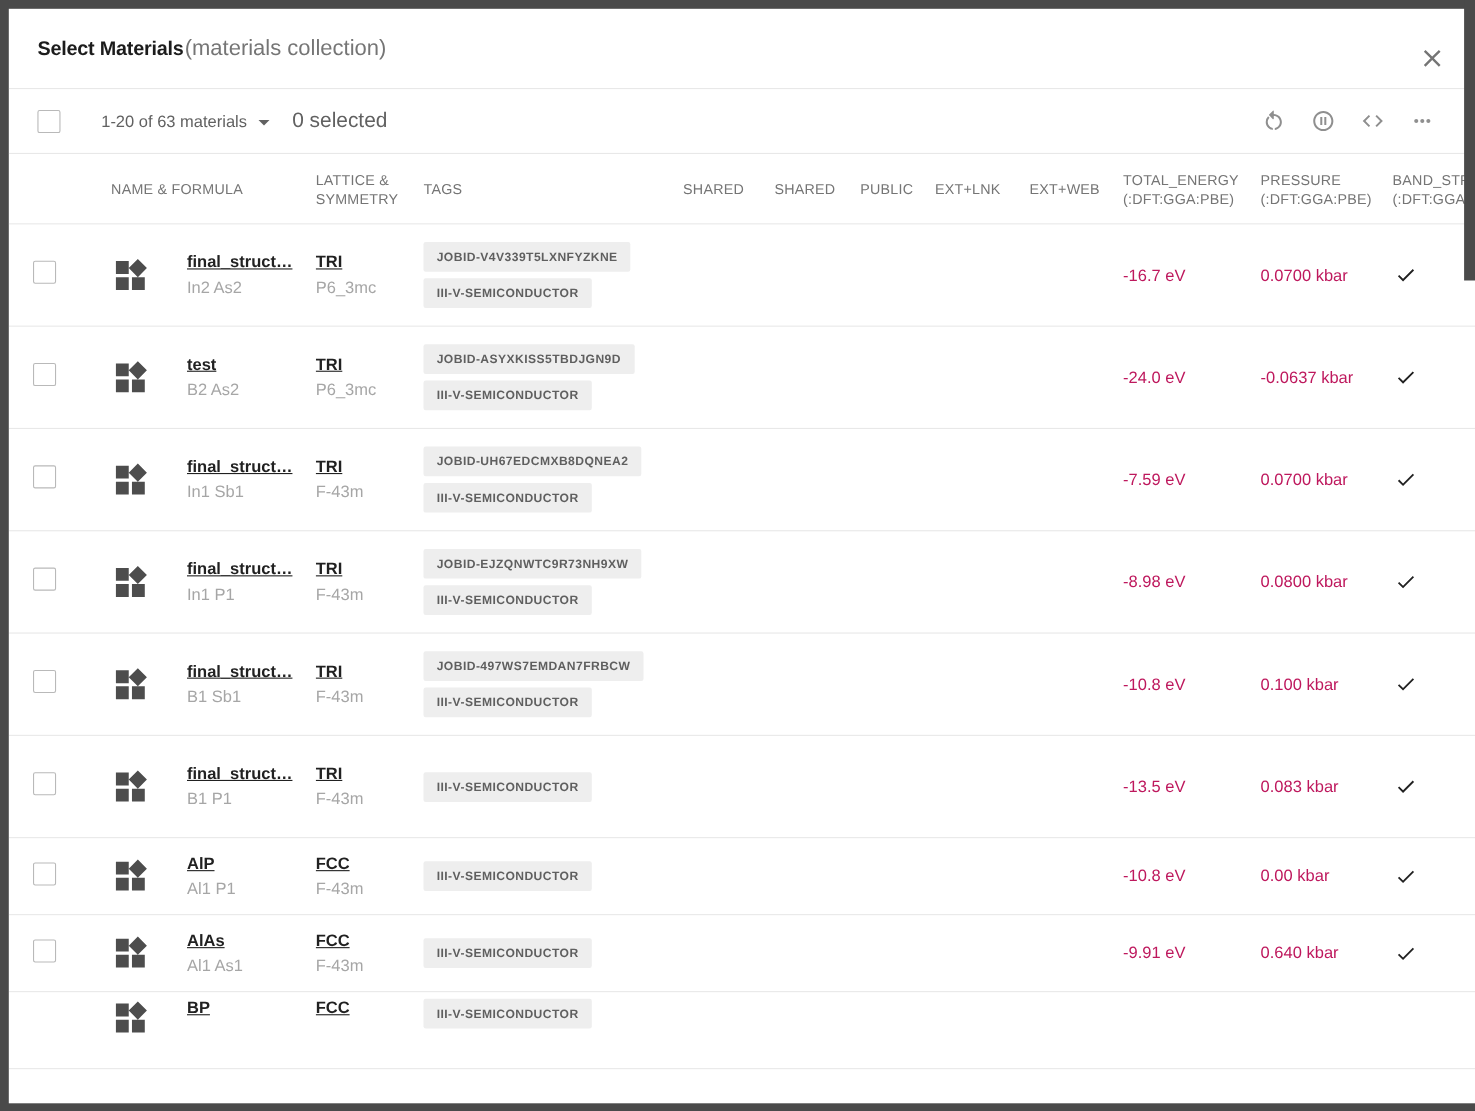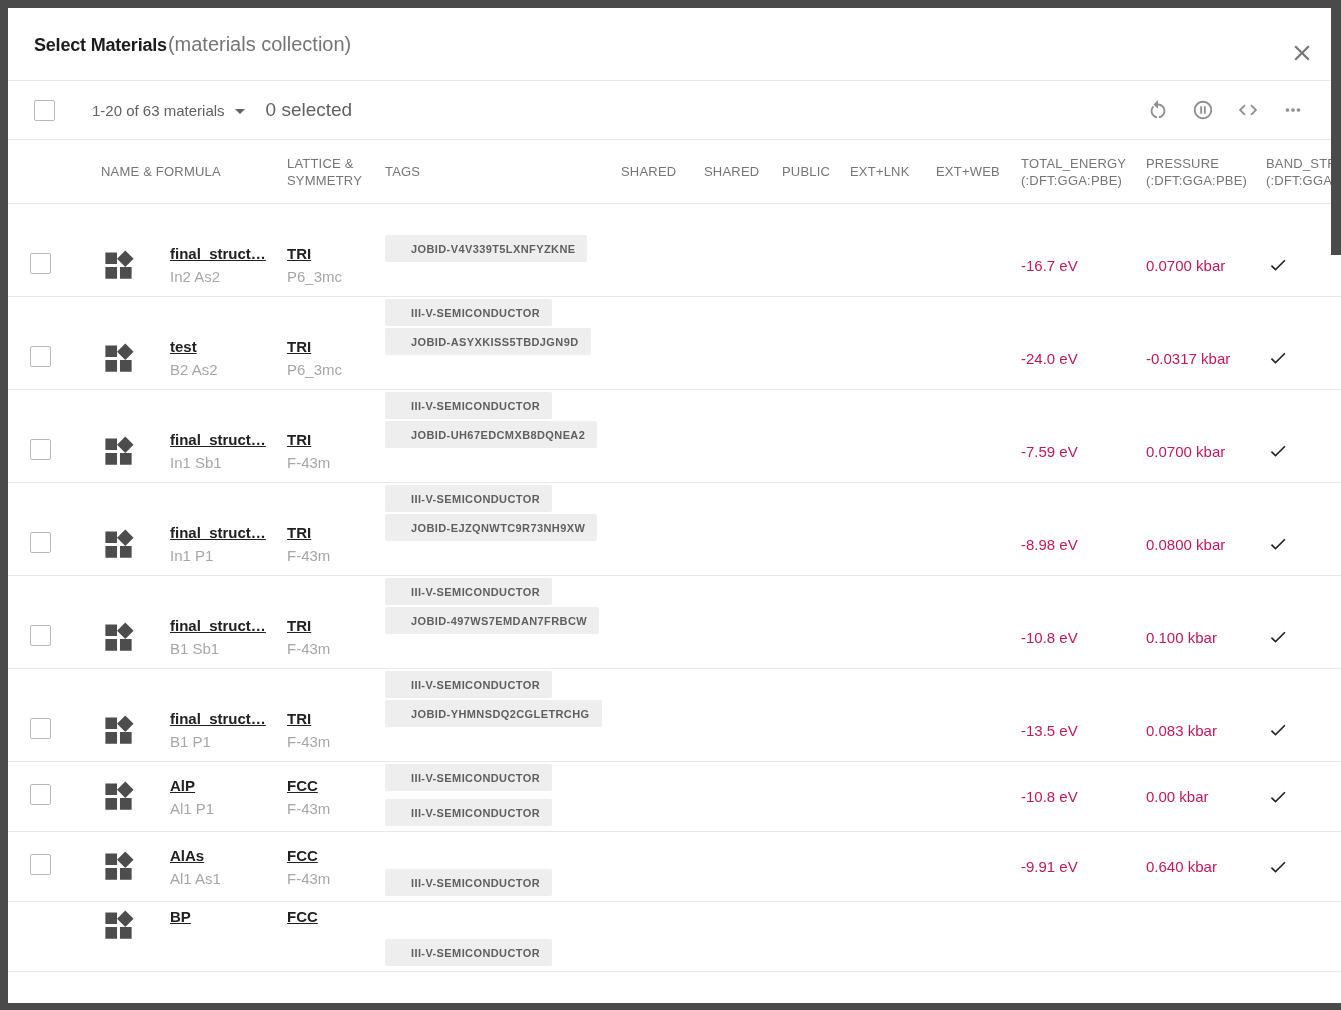--- a/index.html
+++ b/index.html
@@ -71,22 +71,22 @@
   .row.short { height:70px; }
   .row.partial { height:70px; align-items:start; }
   .row.partial .cell { align-self:start; margin-top:6px; }
   .cell { min-width:0; }
   .c-check { padding-left:22px; }
   .c-icon svg { width:35px; height:35px; fill:#4d4d4d; display:block; }
   .nm { font-size:15px; font-weight:600; color:#212121; white-space:nowrap; overflow:hidden;text-decoration:underline; }
   .sub { font-size:15px; color:#a6a6a6; margin-top:6px; white-space:nowrap; }
   .c-tags { display:flex; flex-direction:column; align-items:flex-start; gap:6px; }
   .tag {
-    background:#eeeeee; border-radius:2px; padding:8px 12px 7px 26px;
-    font-size:11px; font-weight:700; color:#5f5f5f; letter-spacing:0.4px; white-space:nowrap;margin-top:31px;
+    background:#eeeeee; border-radius:2px; padding:8px 12px 7px 12px;
+    font-size:11px; font-weight:700; color:#5f5f5f; letter-spacing:0.4px; white-space:nowrap;
   }
   .c-num { font-size:15px; color:#be185d; white-space:nowrap; }
   .c-band svg { width:20px; height:20px; margin-left:2px; display:block; }
   .c-band svg path { fill:#212121; }
   
   .scrollbar-thumb {
     position:absolute; right:0; top:0; width:10px; height:255px; background:#4a4a4a; z-index:20;
   }
 </style>
 </head>
@@ -237,21 +237,21 @@
     <div class="cell c-tags">
           <div class="tag">JOBID-ASYXKISS5TBDJGN9D</div>
           <div class="tag">III-V-SEMICONDUCTOR</div>
         </div>
     <div class="cell"></div>
     <div class="cell"></div>
     <div class="cell"></div>
     <div class="cell"></div>
     <div class="cell"></div>
     <div class="cell c-num">-24.0 eV</div>
-    <div class="cell c-num">-0.0317 kbar</div>
+    <div class="cell c-num">-0.0637 kbar</div>
     <div class="cell c-band">
       <svg viewBox="0 0 24 24">
             <path d="M9 16.17L4.83 12l-1.42 1.41L9 19 21 7l-1.41-1.41z"></path>
           </svg>
     </div>
   </div>
       <div class="row">
     <div class="cell c-check"><span class="checkbox"></span></div>
     <div class="cell c-icon">
       <svg viewBox="0 0 24 24">
@@ -356,21 +356,20 @@
     </div>
     <div class="cell c-name">
       <div class="nm">final_struct…</div>
       <div class="sub">B1 P1</div>
     </div>
     <div class="cell c-lat">
       <div class="nm">TRI</div>
       <div class="sub">F-43m</div>
     </div>
     <div class="cell c-tags">
-          <div class="tag">JOBID-YHMNSDQ2CGLETRCHG</div>
           <div class="tag">III-V-SEMICONDUCTOR</div>
         </div>
     <div class="cell"></div>
     <div class="cell"></div>
     <div class="cell"></div>
     <div class="cell"></div>
     <div class="cell"></div>
     <div class="cell c-num">-13.5 eV</div>
     <div class="cell c-num">0.083 kbar</div>
     <div class="cell c-band">

